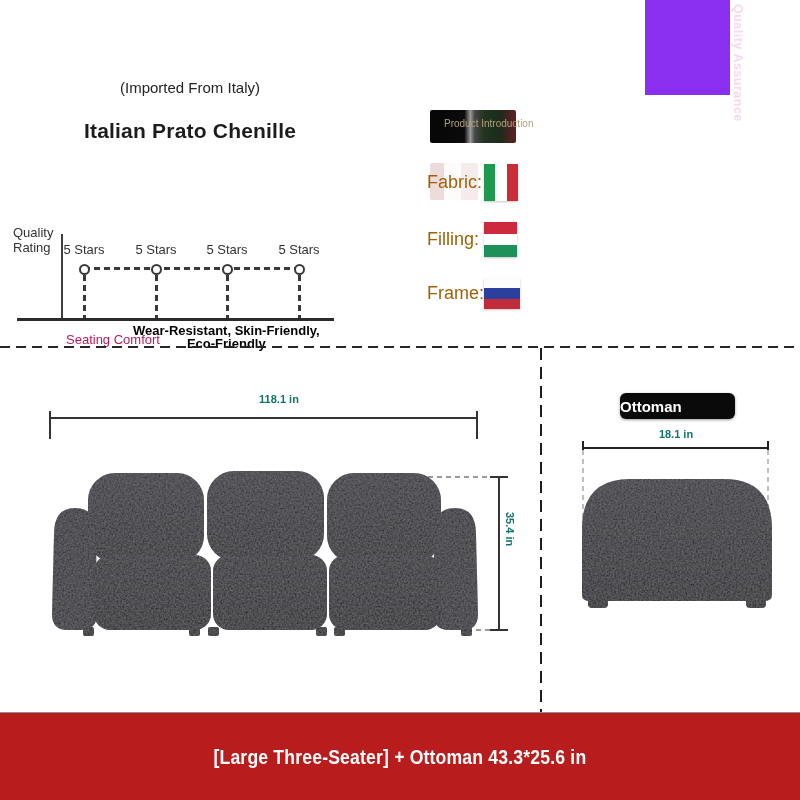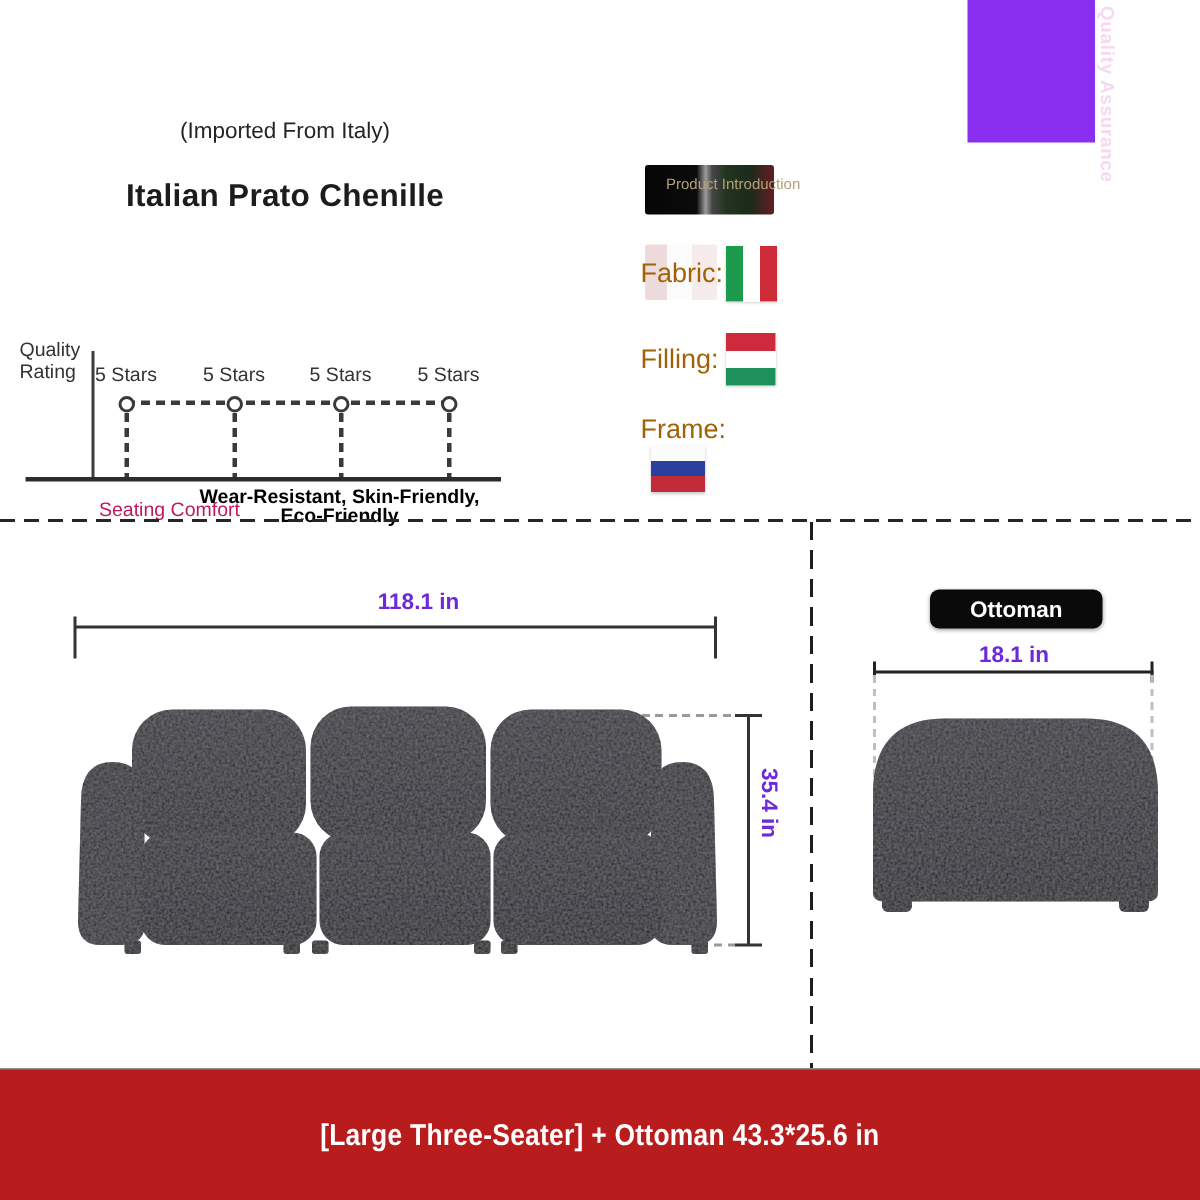--- a/index.html
+++ b/index.html
@@ -37,52 +37,52 @@
   
   .intro-badge{left:430px;top:110px;width:86px;height:33px;
     background:linear-gradient(90deg,#060606 0%,#0b0b0b 40%,#9b9b9b 47%,#474747 52%,#22341f 63%,#1c2b1c 82%,#5a1f22 97%);
     border-radius:2px;}
   .intro-badge-text{left:444px;top:118px;font-size:10px;font-weight:500;color:var(--intro-text,#b3a078);white-space:nowrap;}
   .faded-flag{left:430px;top:163px;width:48px;height:37px;border-radius:2px;
     background:linear-gradient(90deg,rgba(205,150,150,.35) 0 30%,rgba(245,242,240,.25) 30% 65%,rgba(225,185,185,.28) 65% 100%);}
   .intro-row{position:absolute;left:427px;display:flex;align-items:center;}
   .row-fabric{top:163px;height:38px;}
   .row-filling{top:221px;height:36px;}
-  .row-frame{top:276px;height:34px;flex-direction:column;}
+  .row-frame{top:276px;height:34px;}
   .intro-label{width:57px;font-size:18px;font-weight:500;color:#a16207;position:relative;}
   .flag{margin-right:8px;box-shadow:0 1px 2px rgba(0,0,0,.22);flex-shrink:0;}
   .flag-italy{width:34px;height:37px;background:linear-gradient(90deg,var(--italy-green,#1e9a4e) 0 33.4%,#fff 33.4% 66.6%,var(--italy-red,#cd2b37) 66.6% 100%);}
   .flag-hungary{width:33px;height:35px;background:linear-gradient(180deg,var(--hungary-red,#cd2a3e) 0 33.4%,#fff 33.4% 66.6%,var(--hungary-green,#1e915a) 66.6% 100%);}
   .flag-russia{width:36px;height:31px;background:linear-gradient(180deg,#fcfcfc 0 33.4%,var(--russia-blue,#2a3f9e) 33.4% 66.6%,var(--russia-red,#c22b3a) 66.6% 100%);}
   .intro-value{font-size:16px;font-weight:600;color:#2e2e2e;line-height:17px;white-space:pre-line;}
 
   
   .divider-h{left:0;top:346px;width:800px;height:2px;
     background:repeating-linear-gradient(90deg,#262626 0 10px,transparent 10px 16px);}
   .divider-v{left:540px;top:348px;width:2px;height:364px;
     background:repeating-linear-gradient(180deg,#1d1d1d 0 12px,transparent 12px 19px);}
 
   
-  .dim-text{font-size:15px;font-weight:700;color:#6d28d9;}
+  .dim-text{font-size:11px;font-weight:700;color:#0f766e;}
   .sofa-width-label{left:179px;top:393px;width:200px;text-align:center;}
   .sofa-dim-line{left:50px;top:417px;width:428px;height:2px;background:#333;}
   .sofa-dim-tick-l{left:49px;top:411px;width:2px;height:28px;background:#333;}
   .sofa-dim-tick-r{left:476px;top:411px;width:2px;height:28px;background:#333;}
   .sofa-guide-top{left:356px;top:476px;width:138px;height:2px;
     background:repeating-linear-gradient(90deg,#9a9a9a 0 5px,transparent 5px 9px);}
   .sofa-guide-bottom{left:476px;top:629px;width:18px;height:2px;
     background:repeating-linear-gradient(90deg,#9a9a9a 0 5px,transparent 5px 9px);}
   .sofa-vdim-line{left:498px;top:477px;width:2px;height:153px;background:#333;}
   .sofa-vdim-tick-t{left:490px;top:476px;width:18px;height:2px;background:#333;}
   .sofa-vdim-tick-b{left:490px;top:629px;width:18px;height:2px;background:#333;}
   .sofa-height-label{left:504px;top:512px;writing-mode:vertical-rl;text-orientation:mixed;}
 
   
   .ottoman-badge{left:620px;top:393px;width:115px;height:26px;background:#0a0a0a;border-radius:6px;
-    display:flex;align-items:center;justify-content:center;box-shadow:0 1px 3px rgba(0,0,0,.4);}
+    display:flex;align-items:center;box-shadow:0 1px 3px rgba(0,0,0,.4);}
   .ottoman-badge-text{color:#fff;font-size:15px;font-weight:600;}
   .ottoman-width-label{left:626px;top:428px;width:100px;text-align:center;}
   .ott-dim-line{left:583px;top:447px;width:186px;height:2px;background:#222;}
   .ott-dim-tick-l{left:582px;top:441px;width:2px;height:14px;background:#222;}
   .ott-dim-tick-r{left:767px;top:441px;width:2px;height:14px;background:#222;}
   .ott-guide{top:450px;width:2px;height:138px;
     background:repeating-linear-gradient(180deg,#bfbfbf 0 5px,transparent 5px 9px);}
   .ott-guide-l{left:582px;} .ott-guide-r{left:767px;}
 
   

